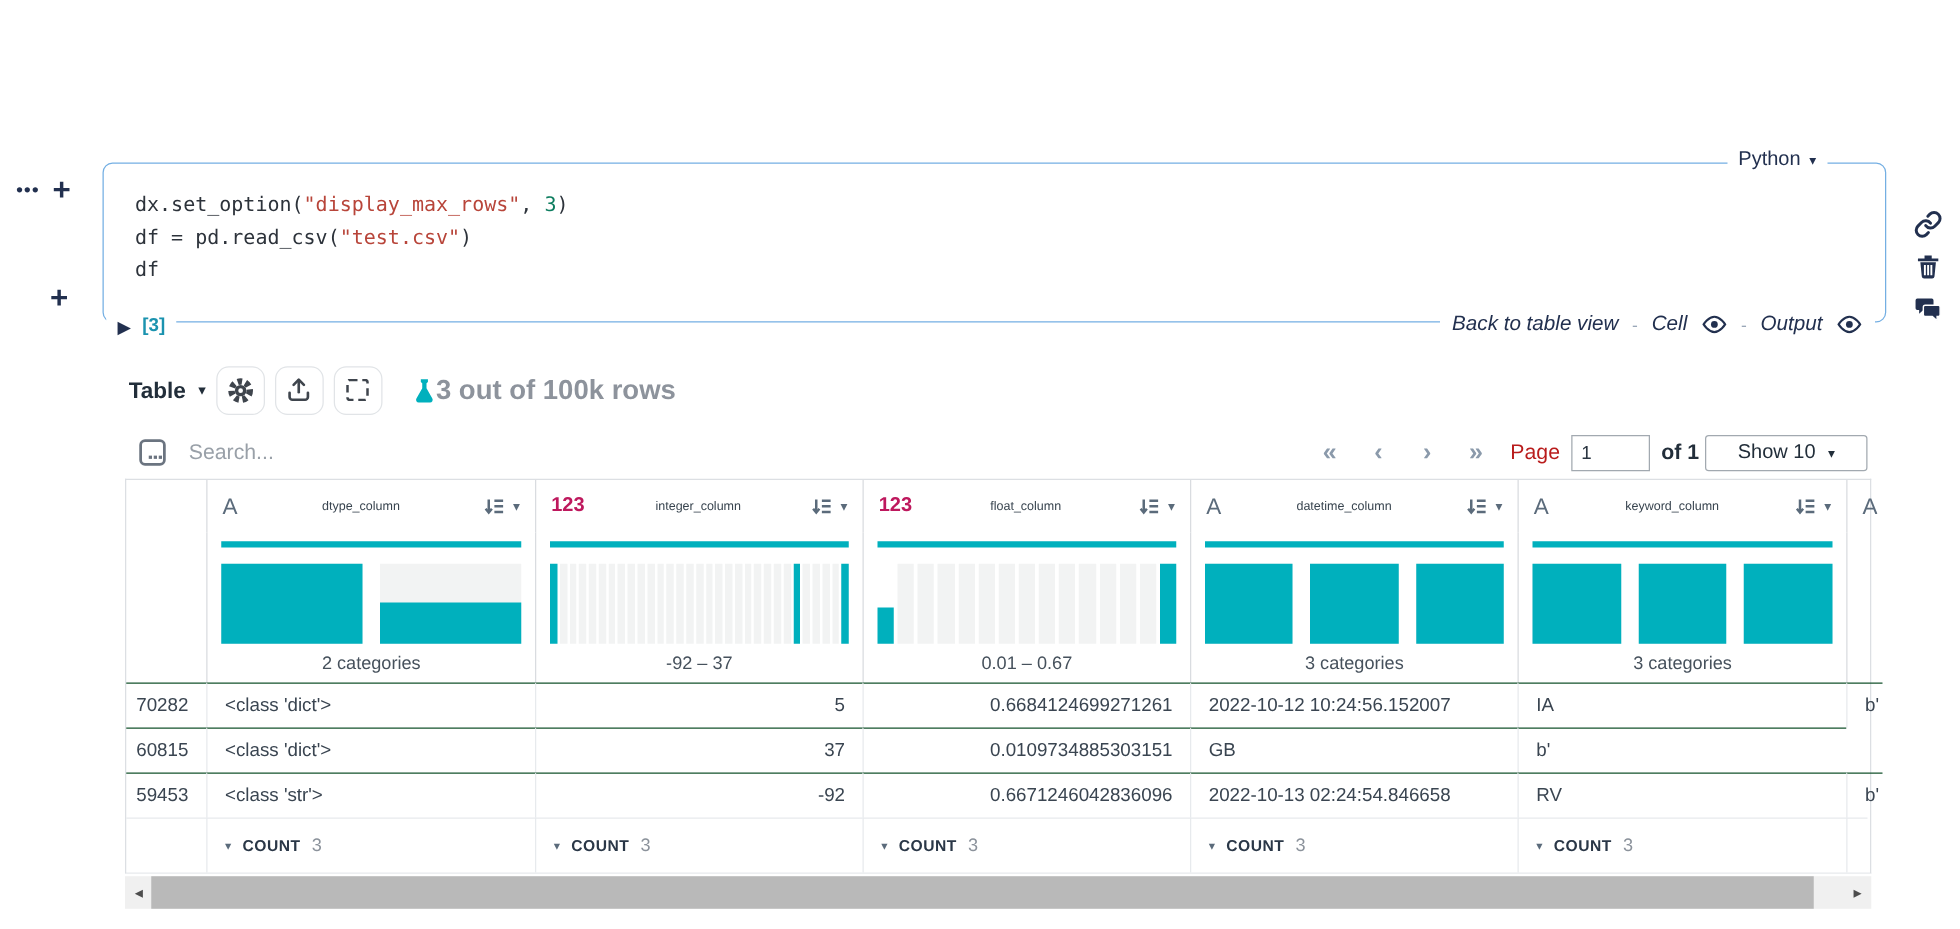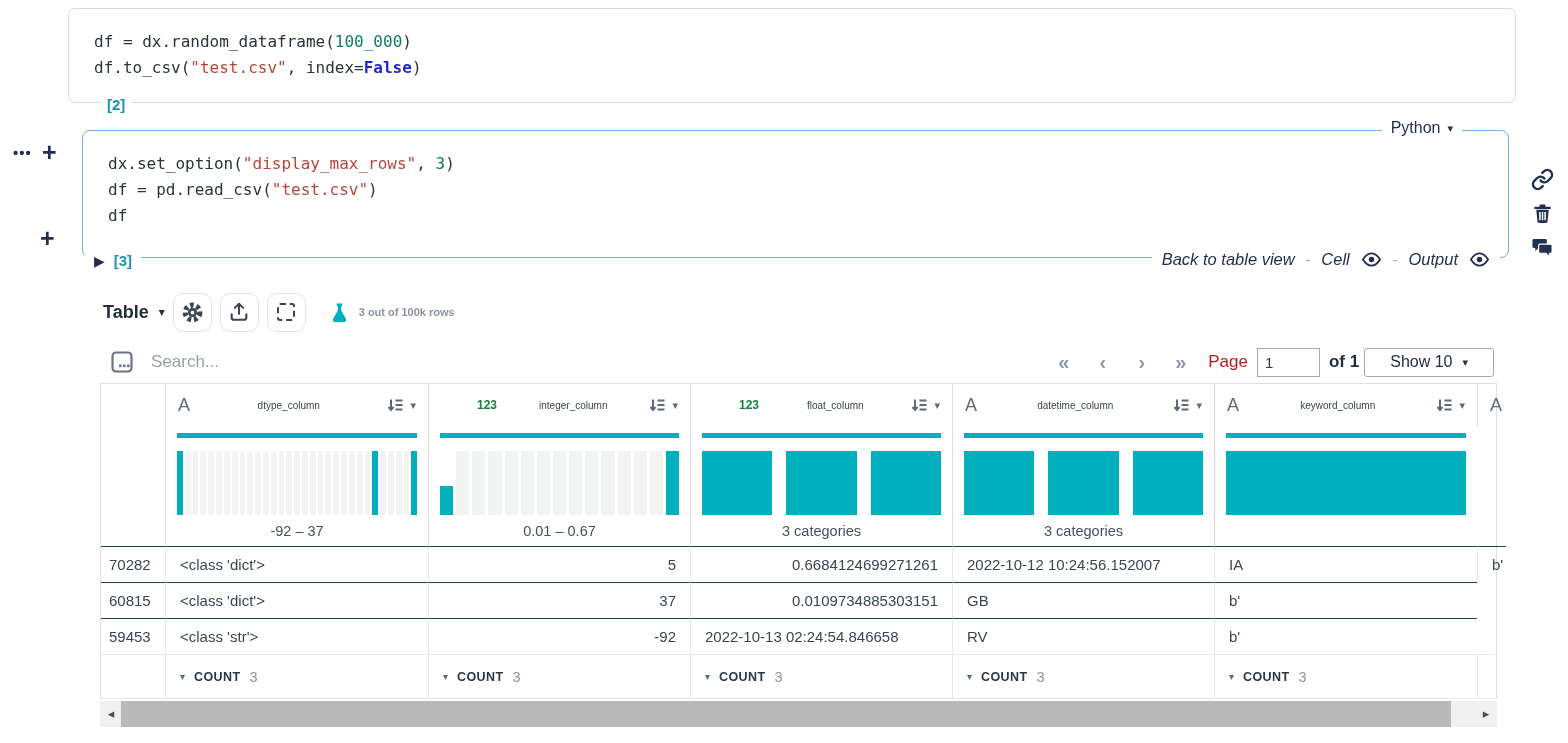--- a/index.html
+++ b/index.html
@@ -35,41 +35,41 @@
 
   
   .out-toolbar { position:absolute; left:103px; top:292px; height:40px; display:flex; align-items:center; }
   .view-picker { display:flex; align-items:center; gap:10px; cursor:pointer; }
   .view-label { font-size:18px; font-weight:bold; color:#222e3a; }
   .view-picker .caret { font-size:12px; color:#222e3a; }
   .tb-btn { width:39px; height:39px; border:1px solid #e1e4e7; border-radius:10px; display:flex; align-items:center; justify-content:center; margin-left:8px; cursor:pointer; background:#fff; }
   .tb-btn:first-of-type { margin-left:22px; }
   .dash-sq { width:18px; height:18px; border:2px dashed #3f454d; border-radius:3px; }
   .flask-wrap { margin-left:24px; display:flex; align-items:center; }
-  .rows-info { margin-left:10px; font-size:11px; font-weight:bold; color:#8d939c; }
+  .rows-info { margin-left:0; font-size:22px; font-weight:bold; color:#8d939c; }
 
   
   .search-row { position:absolute; left:100px; top:344px; width:1397px; height:36px; display:flex; align-items:center; }
   .search-icon-wrap { margin-left:10px; width:24px; height:24px; }
   .search-ph { margin-left:17px; font-size:17px; color:#99a0a8; }
   .pager { position:absolute; right:3px; top:0; height:36px; display:flex; align-items:center; gap:0; }
   .pg-chev { width:39px; text-align:center; color:#8b9aab; font-size:20px; font-weight:bold; cursor:pointer; line-height:36px; }
   .pg-label { color:#b91c1c; font-size:17px; margin:0 9px 0 8px; }
   .pg-input { width:63px; height:29px; border:1px solid #a2a9b0; font-size:15px; padding-left:7px; color:#2b3642; font-family:"Liberation Sans",sans-serif; }
   .pg-of { font-weight:bold; color:#222e3a; font-size:17px; margin:0 5px 0 9px; }
   .pg-select { height:29px; border:1px solid #a2a9b0; border-radius:3px; display:flex; align-items:center; gap:10px; padding:0 25px; font-size:16px; color:#222e3a; cursor:pointer; background:#fff; }
   .pg-select .caret { font-size:11px; }
 
   
   .dex-table { position:absolute; left:100px; top:383px; width:1397px; border:1px solid #dcdfe3; border-bottom:1px solid #e7eaed; }
   .trow { display:grid; grid-template-columns:64px 263px 262px 262px 262px 263px 17px; }
   .th { height:42px; display:flex; align-items:center; padding:0 12px; gap:6px; border-left:1px solid #d9dce0; overflow:hidden; cursor:pointer; }
   .th.first, .viz.first, .td.first, .tf.first { border-left:none; }
   .type-A { color:#5b6b7b; font-size:18px; font-weight:500; flex:none; }
-  .type-123 { color:#15803d; font-size:12px; font-weight:bold; flex:none;margin-left:36px; }
+  .type-123 { color:#be185d; font-size:16px; font-weight:bold; flex:none; }
   .col-name { flex:1; text-align:center; font-size:10px; color:#38444f; white-space:nowrap; }
   .th .caret { color:#5b6b7b; font-size:11px; flex:none; }
   .viz { height:120px; border-left:1px solid #d9dce0; padding:7px 11px 0 11px; overflow:hidden; }
   .viz-strip { height:5px; background:#00b0bd; }
   .viz-bars { margin-top:13px; height:64px; display:flex; align-items:stretch; }
   .viz-bars.cat { gap:14px; }
   .viz-bars.hist-thin { gap:2px; }
   .viz-bars.hist-wide { gap:3px; }
   .slot { flex:1; position:relative; background:#f2f3f3; }
   .slot.teal { background:#00b0bd; }
@@ -90,27 +90,20 @@
   .hs-left { left:2px; } .hs-right { right:2px; }
   .hs-thumb { position:absolute; left:21px; right:46px; top:0; bottom:0; background:#b9b9b9; cursor:grab; }
 
   svg { display:block; }
 </style>
 </head>
 <body>
 
 <div class="canvas">
 
-  <section class="cell cell1">
-    <div class="code">
-        <div class="code-line"><span class="tok-plain">df = dx.random_dataframe(</span><span class="tok-num">100_000</span><span class="tok-plain">)</span></div>
-        <div class="code-line"><span class="tok-plain">df.to_csv(</span><span class="tok-str">"test.csv"</span><span class="tok-plain">, index=</span><span class="tok-kw">False</span><span class="tok-plain">)</span></div>
-      </div>
-    <span class="exec-label">[2]</span>
-  </section>
 
   <div class="gutter g-dots">•••</div>
   <div class="gutter g-plus1">+</div>
   <div class="gutter g-plus2">+</div>
 
   <section class="cell cell2">
     <div class="code">
         <div class="code-line"><span class="tok-plain">dx.set_option(</span><span class="tok-str">"display_max_rows"</span><span class="tok-plain">, </span><span class="tok-num">3</span><span class="tok-plain">)</span></div>
         <div class="code-line"><span class="tok-plain">df = pd.read_csv(</span><span class="tok-str">"test.csv"</span><span class="tok-plain">)</span></div>
         <div class="code-line"><span class="tok-plain">df</span></div>
@@ -306,20 +299,32 @@
         </div>
         <div class="th">
           <span class="type-A">A</span>
           <span class="col-name"></span>
         </div>
       </div>
       <div class="trow">
         <div class="viz first"></div>
         <div class="viz">
           <div class="viz-strip"></div>
+          <div class="viz-bars cat">
+            <div class="slot">
+              <div class="fill" style="height: 100%;"></div>
+            </div>
+            <div class="slot">
+              <div class="fill" style="height: 52%;"></div>
+            </div>
+          </div>
+          <div class="viz-label">2 categories</div>
+        </div>
+        <div class="viz">
+          <div class="viz-strip"></div>
           <div class="viz-bars hist-thin">
             <div class="slot teal"></div>
             <div class="slot"></div>
             <div class="slot"></div>
             <div class="slot"></div>
             <div class="slot"></div>
             <div class="slot"></div>
             <div class="slot"></div>
             <div class="slot"></div>
             <div class="slot"></div>
@@ -425,20 +430,21 @@
         <div class="td">&lt;class 'dict'&gt;</div>
         <div class="td r">37</div>
         <div class="td r">0.0109734885303151</div>
         <div class="td">GB</div>
         <div class="td">b'</div>
       </div>
       <div class="trow">
         <div class="td idx first">59453</div>
         <div class="td">&lt;class 'str'&gt;</div>
         <div class="td r">-92</div>
+        <div class="td r">0.6671246042836096</div>
         <div class="td">2022-10-13 02:24:54.846658</div>
         <div class="td">RV</div>
         <div class="td">b'</div>
       </div>
       <div class="trow">
         <div class="tf first"></div>
         <div class="tf">
           <span class="caret">▾</span>
           <span class="agg-label">COUNT</span>
           <span class="agg-val">3</span>

